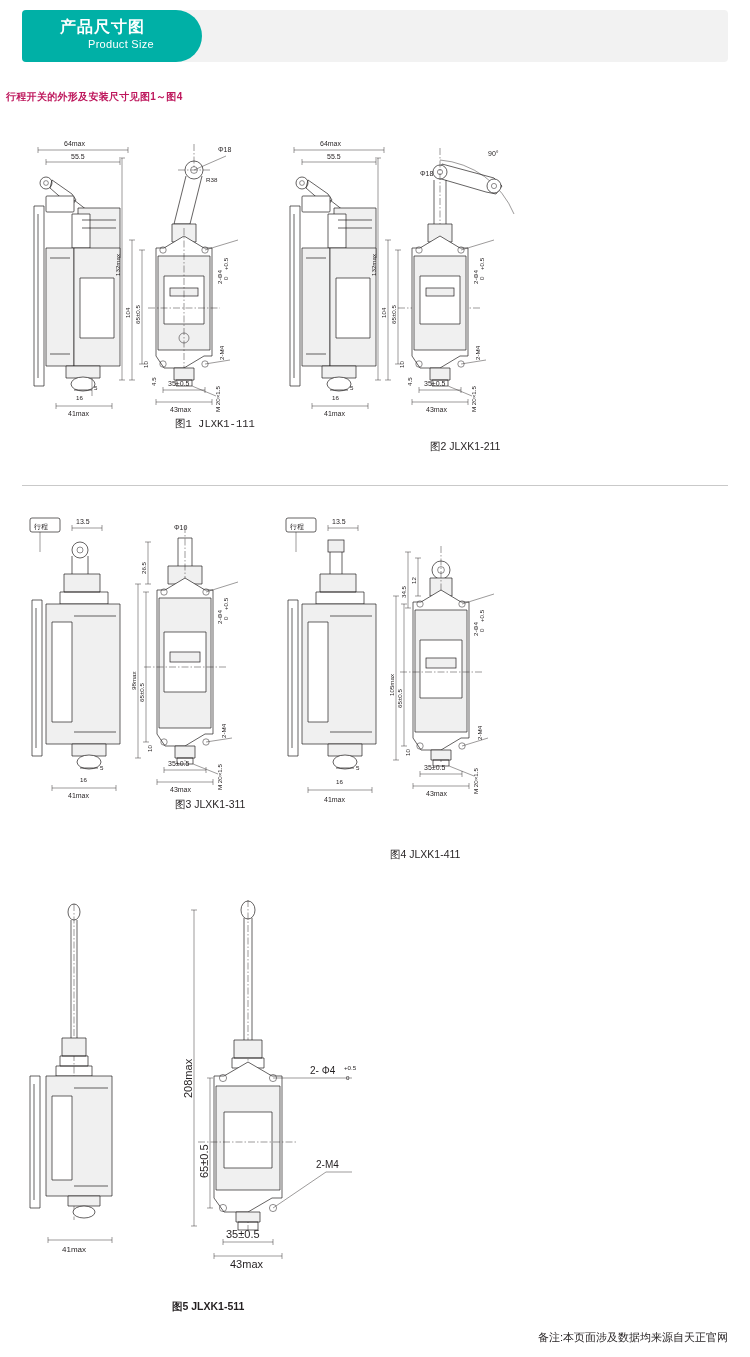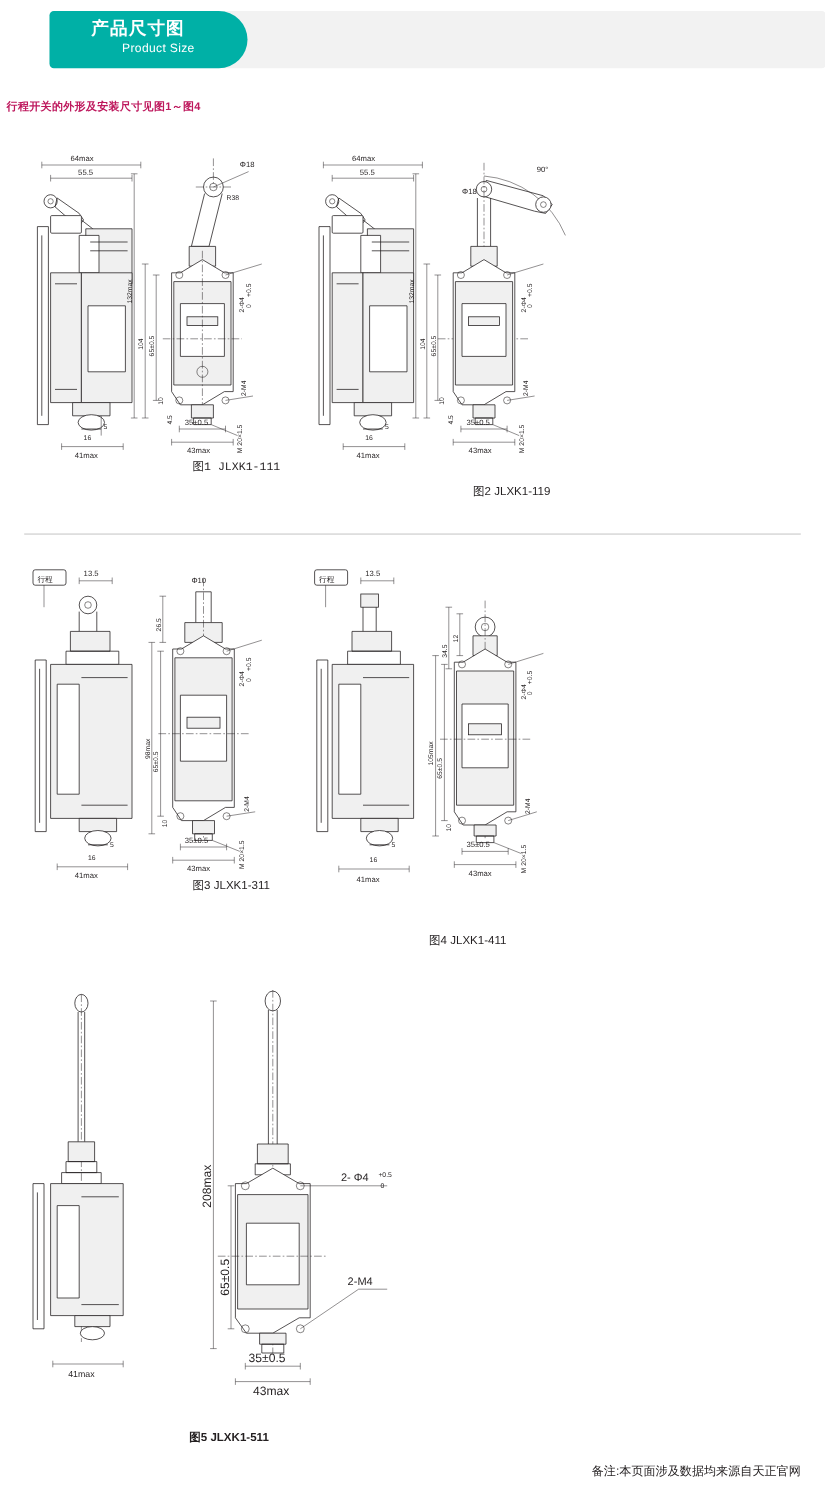--- a/index.html
+++ b/index.html
@@ -14,21 +14,20 @@
     overflow: hidden;
   }
 
   
   .banner {
     position: absolute;
     left: 22px; top: 10px;
     width: 706px; height: 52px;
     background: #f2f2f2;
     border-radius: 4px;
-    margin-left: 23px;
   }
   .banner-tab {
     position: absolute;
     left: 0; top: 0;
     width: 180px; height: 52px;
     background: #00b0a6;
     border-radius: 4px 26px 26px 4px;
     color: #ffffff;
     padding: 7px 0 0 38px;
   }
@@ -287,21 +286,21 @@
     <text class="t6" x="86" y="284" transform="rotate(-90,86,284)">M 20×1.5</text>
 
     <line class="dim" x1="29" y1="262" x2="71" y2="262"></line>
     <path class="dim" d="M29 259 L29 265 M71 259 L71 265"></path>
     <text class="t7" x="34" y="258">35±0.5</text>
     <line class="dim" x1="22" y1="274" x2="78" y2="274"></line>
     <path class="dim" d="M22 271 L22 277 M78 271 L78 277"></path>
     <text class="t7" x="36" y="284">43max</text>
   </g>
 </svg>
-<div class="fig-caption" style="left:430px;top:440px;">图2  JLXK1-119</div>
+<div class="fig-caption" style="left:430px;top:440px;">图2  JLXK1-211</div>
 
 <svg width="300" height="330" style="position:absolute;left:16px;top:512px;">
   <g>
 
     <path class="dim" d="M24 12 L24 40"></path>
     <path class="ln" d="M24 12 L24 20"></path>
     <rect class="fillwhite" x="14" y="6" width="30" height="14" rx="2"></rect>
     <text class="t7" x="18" y="17">行程</text>
     <line class="dim" x1="56" y1="16" x2="86" y2="16"></line>
     <path class="dim" d="M56 13 L56 19 M86 13 L86 19"></path>

